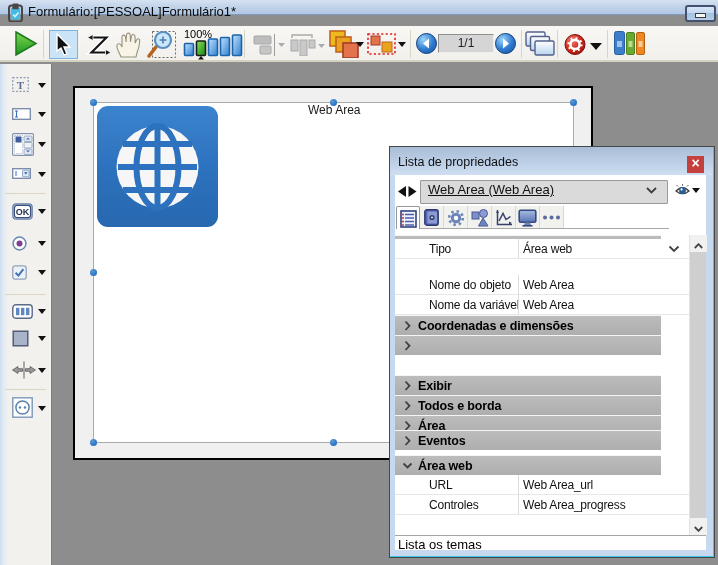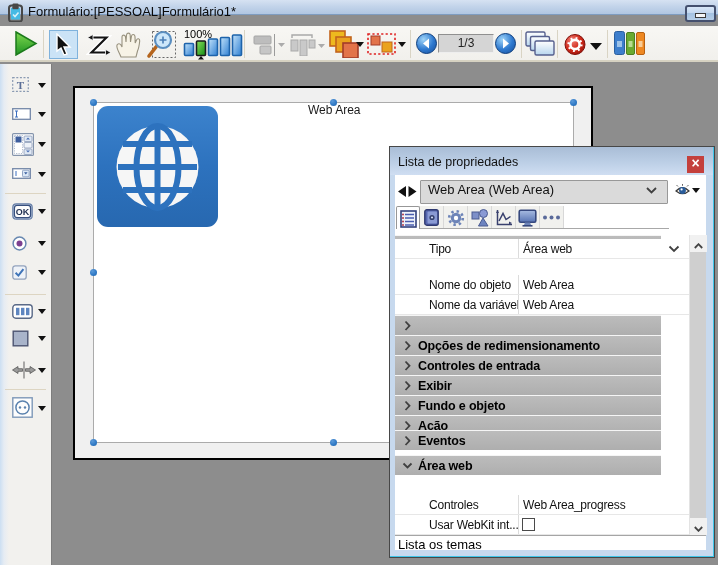--- a/index.html
+++ b/index.html
@@ -38,21 +38,21 @@
 #panel .cyr { position:absolute; right:0; top:0; width:1px; height:100%; background:#3ec5e8; }
 #panel .cyb { position:absolute; left:0; bottom:0; width:100%; height:1px; background:#3ec5e8; }
 #ptitle { position:absolute; left:0; top:0; width:324px; height:28px;
   background:linear-gradient(180deg,#a9bdd6 0%,#bccfe6 55%,#cfdef2 100%); }
 #ptitle span { position:absolute; left:8px; top:8px; font-size:12.5px; color:#111; }
 #pclose { position:absolute; left:297px; top:9px; width:17px; height:17px; background:#c4403c;
   color:#fff; font-size:14px; font-weight:bold; text-align:center; line-height:15px; }
 #pwhite { position:absolute; left:5px; top:28px; width:311px; height:375px; background:#fff; }
 
 #pcombo { position:absolute; left:25px; top:5px; width:248px; height:24px; border:1px solid #989898;
-  border-radius:1px; background:#dadada; font-size:13px; color:#111; line-height:18px; padding-left:7px; }
+  border-radius:1px; background:#dadada; font-size:13px; color:#111; line-height:18px; padding-left:7px;text-decoration:underline; }
 
 .ptab { position:absolute; top:31px; width:24px; height:23px; }
 .ptabsel { background:#fff; border:1px solid #979797; border-bottom:none; border-radius:2px 2px 0 0; }
 .ptab:not(.ptabsel) { background:#f1f1ee; }
 
 .sect { position:absolute; left:0; width:266px; height:20px;
   background:linear-gradient(180deg,#bcbcbc 0%,#aeaeae 100%); border-top:1px solid #f5f5f5; }
 .sect b { position:absolute; left:23px; top:3px; font-size:12.5px; letter-spacing:-0.15px; color:#000; }
 .prow { position:absolute; left:0; width:294px; height:20px; background:#fff; border-bottom:1px solid #e7e7e7; font-size:12px; letter-spacing:-0.2px; color:#111; }
 .prow .lab { position:absolute; left:34px; top:3px; }
@@ -171,21 +171,21 @@
     <defs>
         <radialGradient id="blb" cx="0.35" cy="0.3" r="0.9">
       <stop offset="0" stop-color="#9fd4f8"></stop>
           <stop offset="0.55" stop-color="#2f7ad0"></stop>
           <stop offset="1" stop-color="#174f9c"></stop>
         </radialGradient>
       </defs>
     <circle cx="10.5" cy="10.5" r="10" fill="url(#blb)" stroke="#12407e"></circle>
     <path d="M13 5.5 L7 10.5 L13 15.5 Z" fill="#fff"></path>
   </svg>
-  <div class="abs" style="left:438px;top:8px;width:56px;height:19px;background:#d5d5d5;border:1px solid #909090;border-bottom-color:#eee;border-right-color:#eee;font-size:12px;color:#222;text-align:center;line-height:17px;">1/3</div>
+  <div class="abs" style="left:438px;top:8px;width:56px;height:19px;background:#d5d5d5;border:1px solid #909090;border-bottom-color:#eee;border-right-color:#eee;font-size:12px;color:#222;text-align:center;line-height:17px;">1/1</div>
   <svg class="abs" style="left:495px;top:7px" width="21" height="21" viewBox="0 0 21 21">
     <circle cx="10.5" cy="10.5" r="10" fill="url(#blb)" stroke="#12407e"></circle>
     <path d="M8 5.5 L14 10.5 L8 15.5 Z" fill="#fff"></path>
   </svg>
   <div class="tsep" style="left:521px"></div>
 
   <svg class="abs" style="left:525px;top:5px" width="30" height="26" viewBox="0 0 30 26">
     <defs>
         <linearGradient id="pgl" x1="0" y1="0" x2="0" y2="1">
       <stop offset="0" stop-color="#ffffff"></stop>
@@ -435,72 +435,66 @@
       </div>
 <div class="prow" style="top:60px">
         <div class="lab">Nome da variável</div>
         <div class="div"></div>
         <div class="val">Web Area</div>
       </div>
 <div class="sect" style="top:80px">
         <svg class="abs" style="left:9px;top:4px" width="8" height="12">
           <path d="M1.5 1.5 L5.5 5.8 L1.5 10" class="chev"></path>
         </svg>
+        <b>Coordenadas e dimensões</b>
       </div>
 <div class="sect" style="top:100px">
         <svg class="abs" style="left:9px;top:4px" width="8" height="12">
           <path d="M1.5 1.5 L5.5 5.8 L1.5 10" class="chev"></path>
         </svg>
-        <b>Opções de redimensionamento</b>
-      </div>
-<div class="sect" style="top:120px">
-        <svg class="abs" style="left:9px;top:4px" width="8" height="12">
-          <path d="M1.5 1.5 L5.5 5.8 L1.5 10" class="chev"></path>
-        </svg>
-        <b>Controles de entrada</b>
       </div>
 <div class="sect" style="top:140px">
         <svg class="abs" style="left:9px;top:4px" width="8" height="12">
           <path d="M1.5 1.5 L5.5 5.8 L1.5 10" class="chev"></path>
         </svg>
         <b>Exibir</b>
       </div>
 <div class="sect" style="top:160px">
         <svg class="abs" style="left:9px;top:4px" width="8" height="12">
           <path d="M1.5 1.5 L5.5 5.8 L1.5 10" class="chev"></path>
         </svg>
-        <b>Fundo e objeto</b>
+        <b>Todos e borda</b>
       </div>
 <div class="sect" style="top:180px">
         <svg class="abs" style="left:9px;top:4px" width="8" height="12">
           <path d="M1.5 1.5 L5.5 5.8 L1.5 10" class="chev"></path>
         </svg>
-        <b>Ação</b>
+        <b>Área</b>
       </div>
 <div class="sect" style="top:195px">
         <svg class="abs" style="left:9px;top:4px" width="8" height="12">
           <path d="M1.5 1.5 L5.5 5.8 L1.5 10" class="chev"></path>
         </svg>
         <b>Eventos</b>
       </div>
 <div class="sect" style="top:220px">
         <svg class="abs" style="left:7px;top:6px" width="11" height="8">
           <path d="M1.5 1.5 L5.5 5.5 L9.5 1.5" class="chev"></path>
         </svg>
         <b>Área web</b>
+      </div>
+<div class="prow" style="top:240px">
+        <div class="lab">URL</div>
+        <div class="div"></div>
+        <div class="val">Web Area_url</div>
       </div>
 <div class="prow" style="top:260px">
         <div class="lab">Controles</div>
         <div class="div"></div>
         <div class="val">Web Area_progress</div>
-      </div>
-<div class="prow" style="top:280px">
-        <div class="lab">Usar WebKit int...</div>
-        <div class="div"></div>
-        <div class="abs" style="left:127px;top:3px;width:13px;height:13px;background:#fff;border:1px solid #4a4a4a;"></div>
       </div>
   </div>
   <div id="psb">
     <div class="sbbtn" style="top:0"><svg style="margin:5px 0 0 4px" width="9" height="6">
           <path d="M0.8 5 L4.5 1.2 L8.2 5" fill="none" stroke="#444" stroke-width="1.8"></path>
         </svg></div>
     <div class="sbbtn" style="top:283px"><svg style="margin:5px 0 0 4px" width="9" height="6">
           <path d="M0.8 1 L4.5 4.8 L8.2 1" fill="none" stroke="#444" stroke-width="1.8"></path>
         </svg></div>
   </div>

